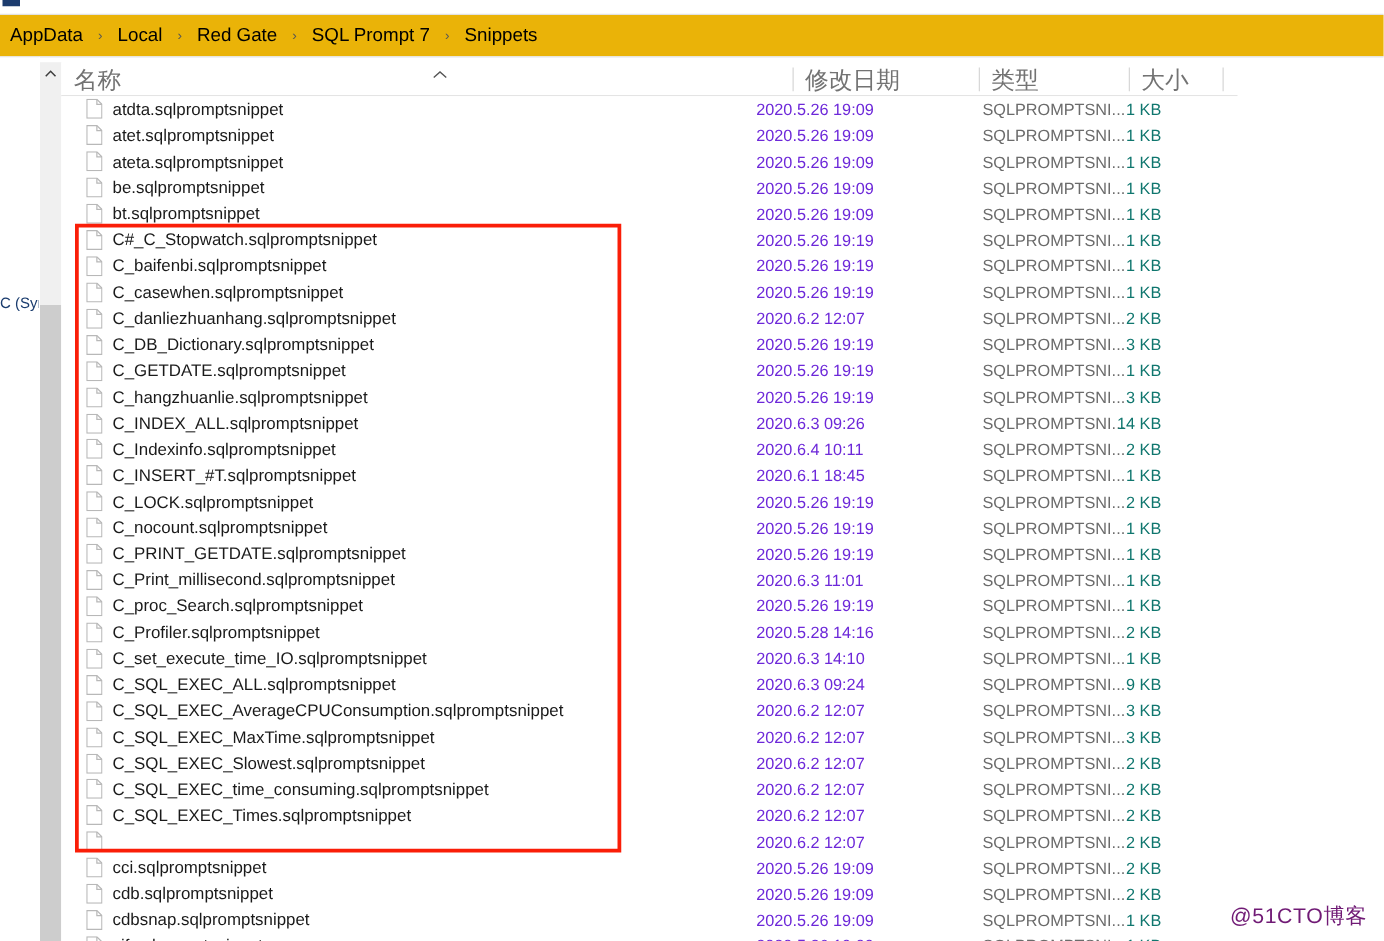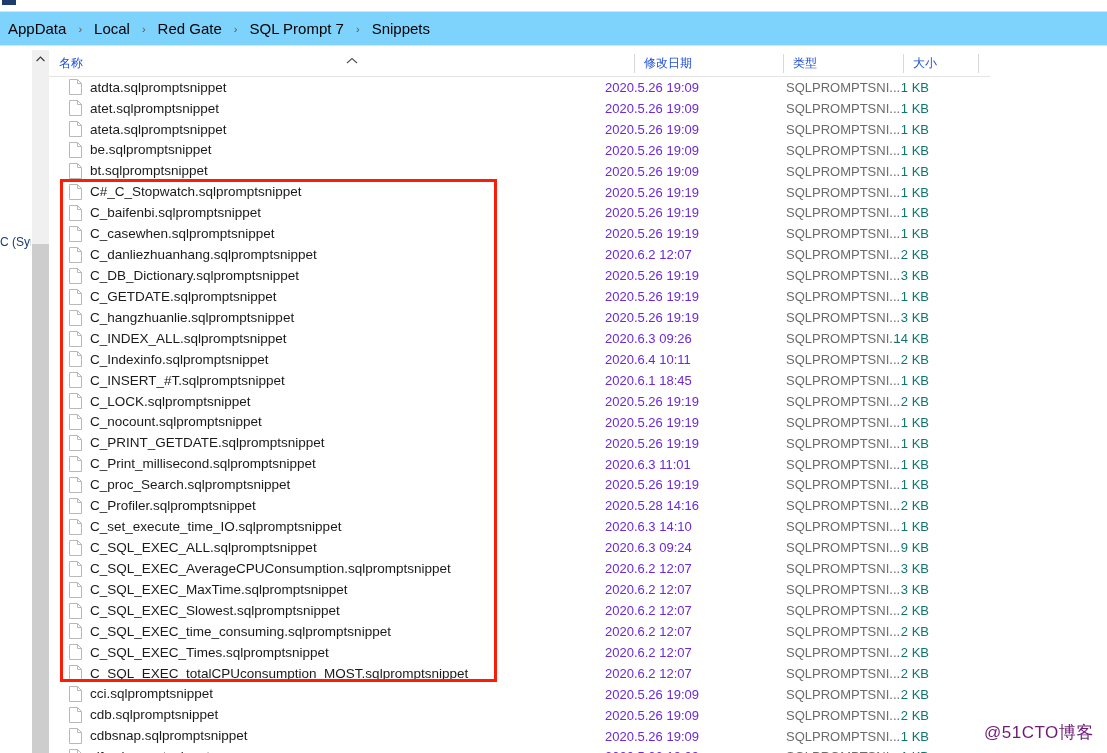--- a/index.html
+++ b/index.html
@@ -21,21 +21,21 @@
     background: #1c3c6e;
   }
   .sliver-rule {
     position: absolute; left: 0; top: 11px; width: 1107px; height: 1px;
     background: #e2e2e2;
   }
 
   
   .breadcrumb-bar {
     position: absolute; left: 0; top: 12px; width: 1107px; height: 33px;
-    background: #7dd3fc;
+    background: #eab308;
     display: flex; align-items: center;
     padding-left: 6px;
   }
   .crumb {
     font-size: 15px; color: #000000; line-height: 1;
     white-space: nowrap; padding: 2px 2px;
   }
   .crumb-sep {
     font-size: 11px; color: #555555; margin: 0 10px;
     line-height: 1; transform: translateY(1px);
@@ -84,21 +84,21 @@
     position: absolute; left: 49px; top: 50px; width: 1058px; height: 27px;
     background: #ffffff;
   }
   .col-header-rule {
     position: absolute; left: 49px; top: 76px; width: 941px; height: 1px;
     background: #e4e4e4;
   }
   .col-cell {
     position: absolute; top: 0; height: 27px;
     display: flex; align-items: center;
-    font-size: 12px; color: #1d4ed8;
+    font-size: 19px; color: #737373;
     padding-left: 10px; white-space: nowrap;
   }
   .col-div {
     position: absolute; top: 4px; width: 1px; height: 19px;
     background: #d8d8d8;
   }
   .sort-chev {
     position: absolute; left: 296px; top: 2px;
     width: 14px; height: 10px;
   }
@@ -599,21 +599,20 @@
         <div class="cell-size">2 KB</div>
       </div>
       <div class="row">
         <div class="cell-name">
           <span style="display: flex;">
             <svg class="fileicon" viewBox="0 0 13 16" aria-hidden="true">
               <path d="M0.5 0.5 H8.5 L12.5 4.5 V15.5 H0.5 Z" fill="#ffffff" stroke="#b8b8b8" stroke-width="1"></path>
               <path d="M8.5 0.5 V4.5 H12.5" fill="none" stroke="#b8b8b8" stroke-width="1"></path>
             </svg>
           </span>
-          <span class="nm">C_SQL_EXEC_totalCPUconsumption_MOST.sqlpromptsnippet</span>
         </div>
         <div class="cell-date">2020.6.2 12:07</div>
         <div class="cell-type">SQLPROMPTSNI...</div>
         <div class="cell-size">2 KB</div>
       </div>
       <div class="row">
         <div class="cell-name">
           <span style="display: flex;">
             <svg class="fileicon" viewBox="0 0 13 16" aria-hidden="true">
               <path d="M0.5 0.5 H8.5 L12.5 4.5 V15.5 H0.5 Z" fill="#ffffff" stroke="#b8b8b8" stroke-width="1"></path>

